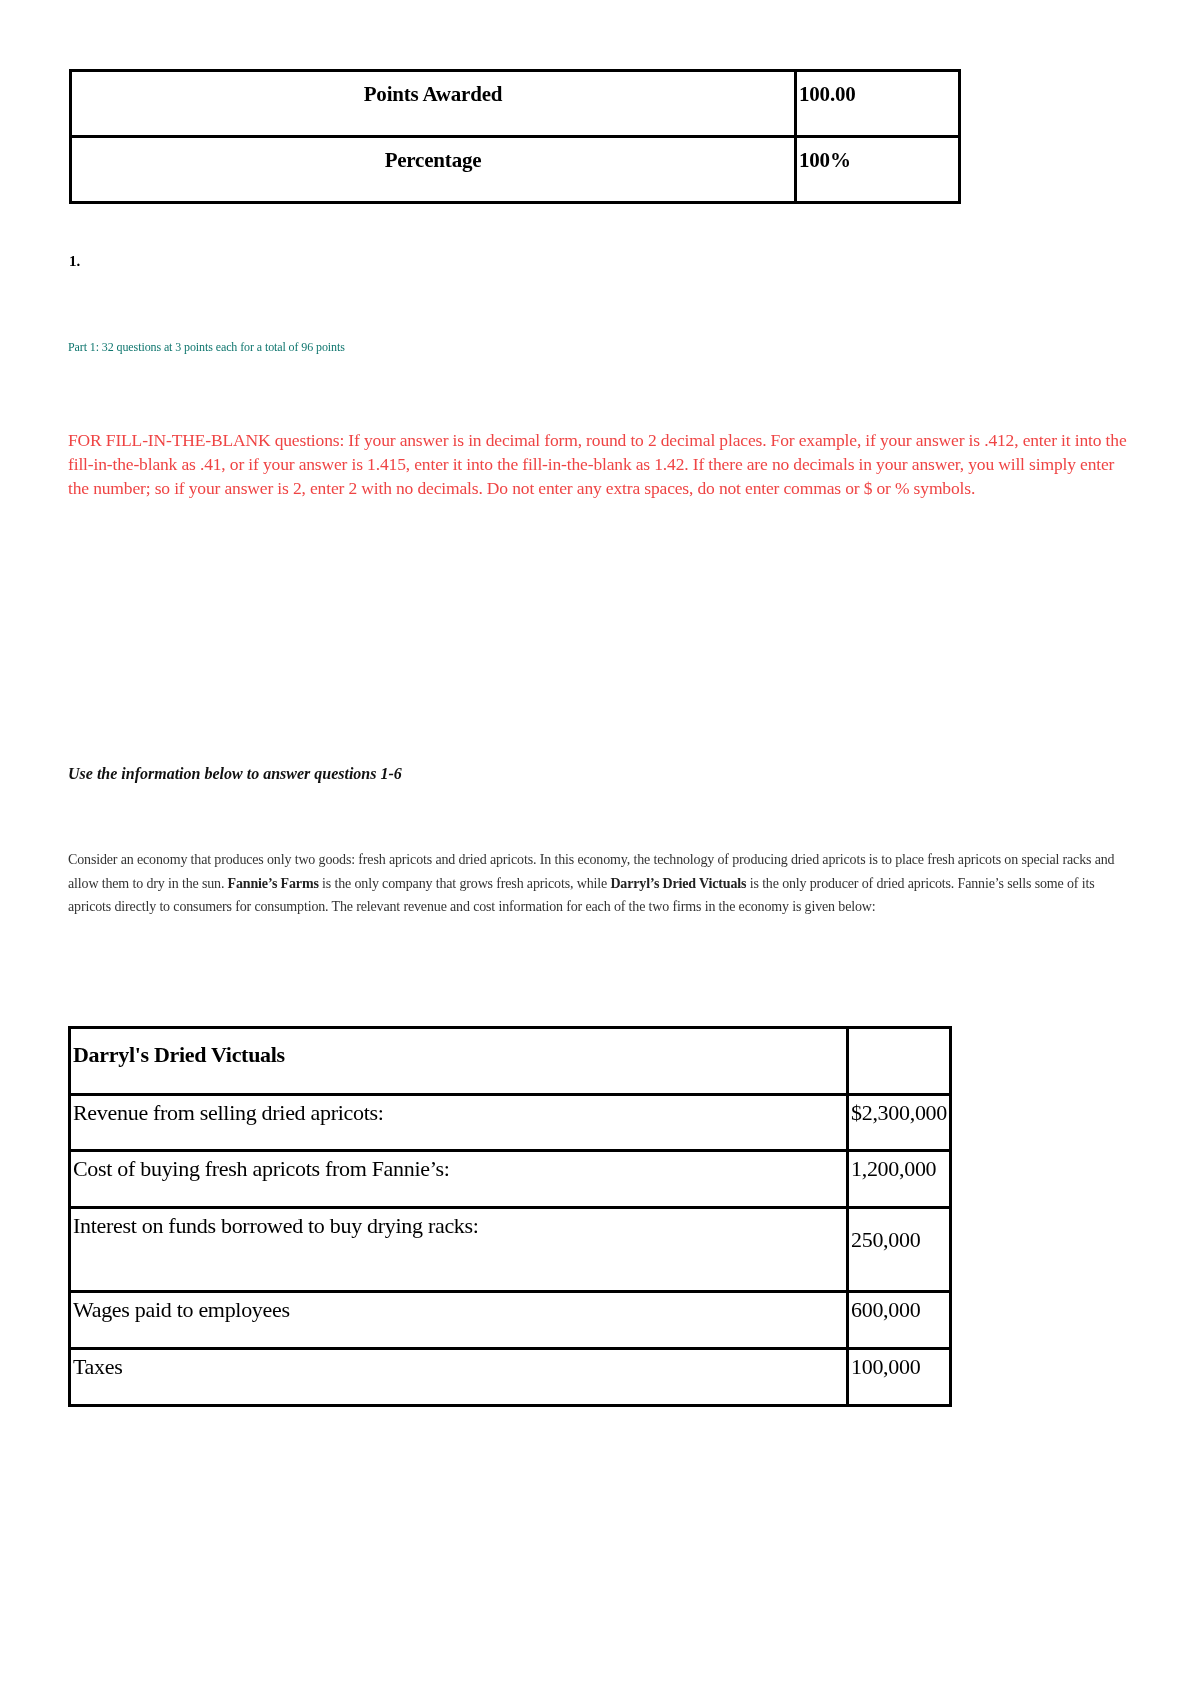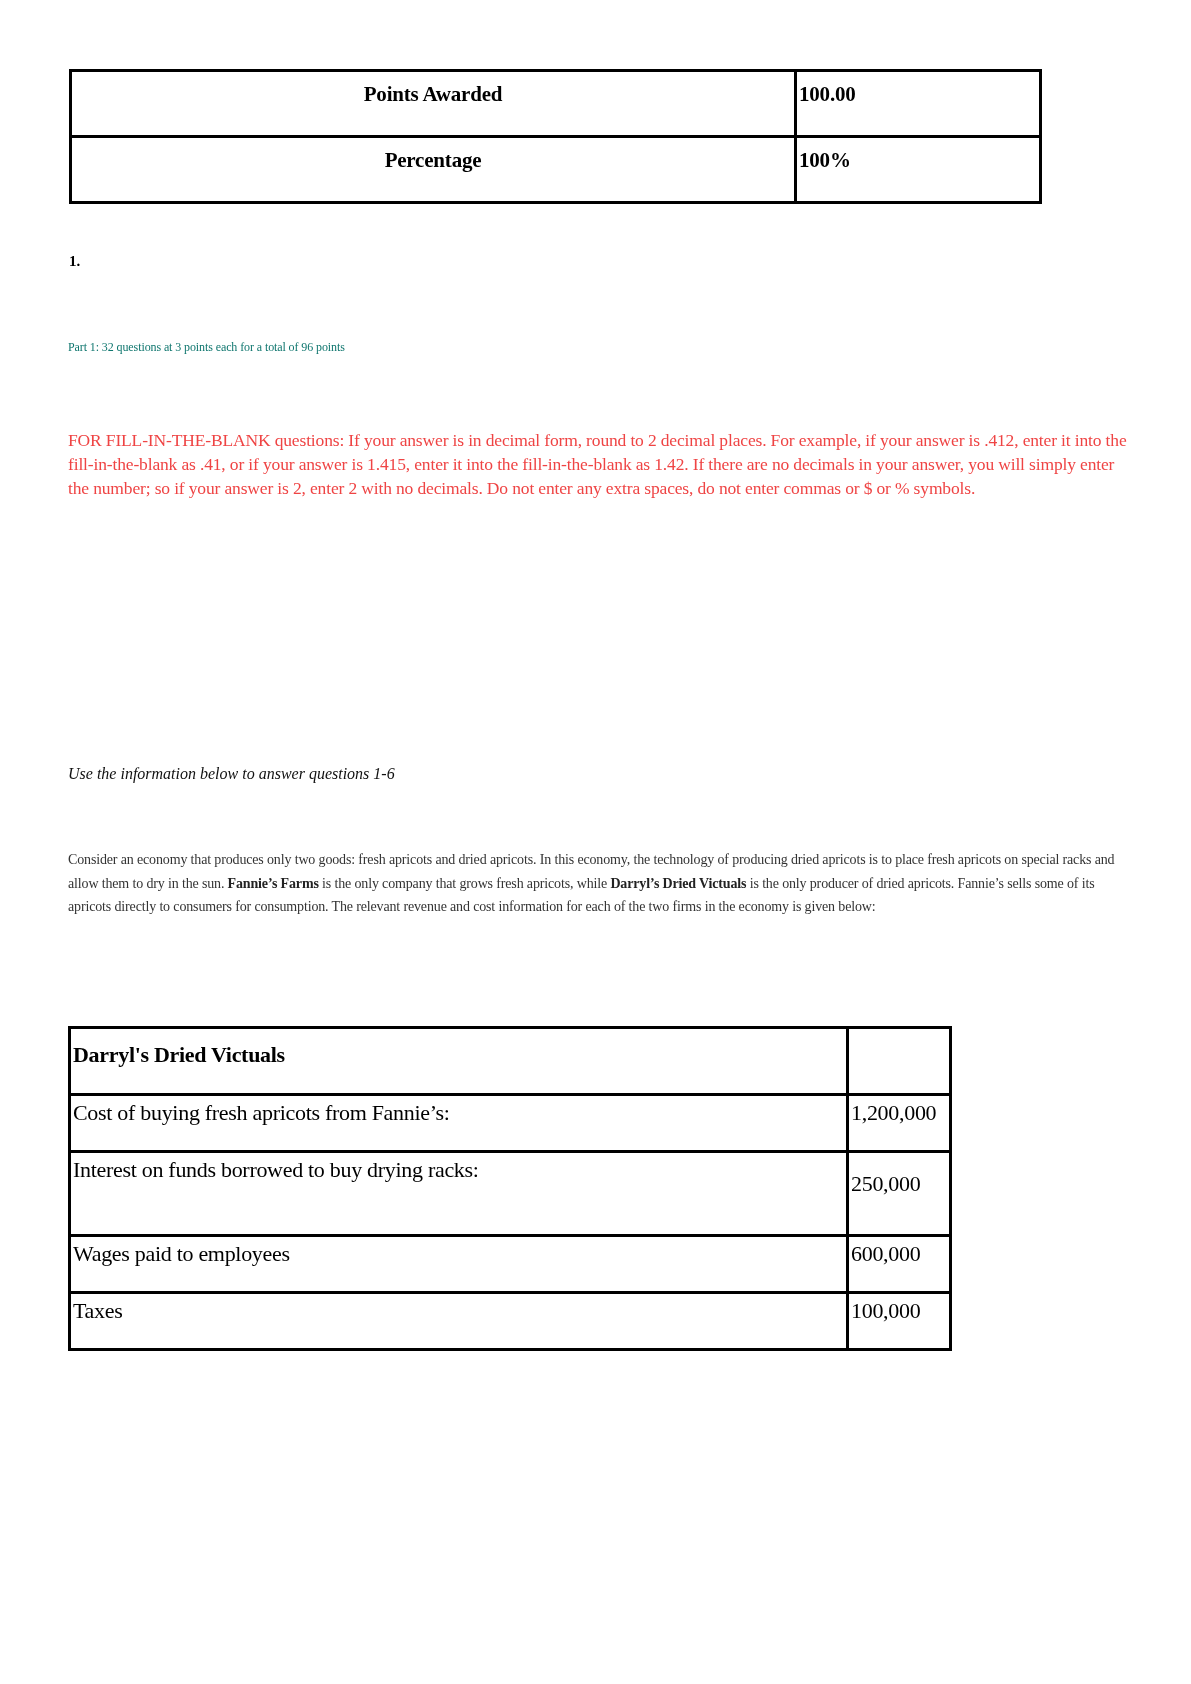--- a/index.html
+++ b/index.html
@@ -15,21 +15,21 @@
     color: #000;
     overflow: hidden;
   }
   .abs { position: absolute; }
 
   
   .score-table {
     position: absolute;
     left: 69px;
     top: 69px;
-    width: 973px;
+    width: 892px;
     border-collapse: collapse;
     border: 3px solid #000;
     table-layout: fixed;
   }
   .score-table td {
     border: 3px solid #000;
     height: 53px;
     vertical-align: top;
     padding: 10px 2px 0 2px;
     font-weight: bold;
@@ -63,21 +63,21 @@
     font-size: 17.5px;
     line-height: 24px;
     color: #ef4444;
     letter-spacing: -0.15px;
   }
 
   .info-heading {
     left: 68px;
     top: 765px;
     font-size: 16px;
-    font-weight: normal;
+    font-weight: bold;
     font-style: italic;
     color: #111;
   }
 
   .scenario {
     left: 68px;
     top: 848px;
     width: 1060px;
     font-size: 14px;
     line-height: 23.5px;
@@ -139,20 +139,24 @@
 <div class="abs info-heading">Use the information below to answer questions 1-6</div>
 
 <div class="abs scenario"><span>Consider an economy that produces only two goods: fresh apricots and dried apricots. In this economy, the technology of producing dried apricots is to place fresh apricots on special racks and allow them to dry in the sun. </span><b>Fannie’s Farms</b><span> is the only company that grows fresh apricots, while </span><b>Darryl’s Dried Victuals</b><span> is the only producer of dried apricots. Fannie’s sells some of its apricots directly to consumers for consumption. The relevant revenue and cost information for each of the two firms in the economy is given below:</span></div>
 
 <table class="firm-table">
   <tbody>
       <tr class="header-row">
     <td class="label-col">Darryl's Dried Victuals</td>
     <td class="value-col"></td>
   </tr>
+  <tr class="r1">
+    <td class="label-col">Revenue from selling dried apricots:</td>
+    <td class="value-col">$2,300,000</td>
+  </tr>
   <tr class="r2">
     <td class="label-col">Cost of buying fresh apricots from Fannie’s:</td>
     <td class="value-col">1,200,000</td>
   </tr>
   <tr class="r3">
     <td class="label-col">Interest on funds borrowed to buy drying racks:</td>
     <td class="value-col">250,000</td>
   </tr>
   <tr class="r4">
     <td class="label-col">Wages paid to employees</td>

